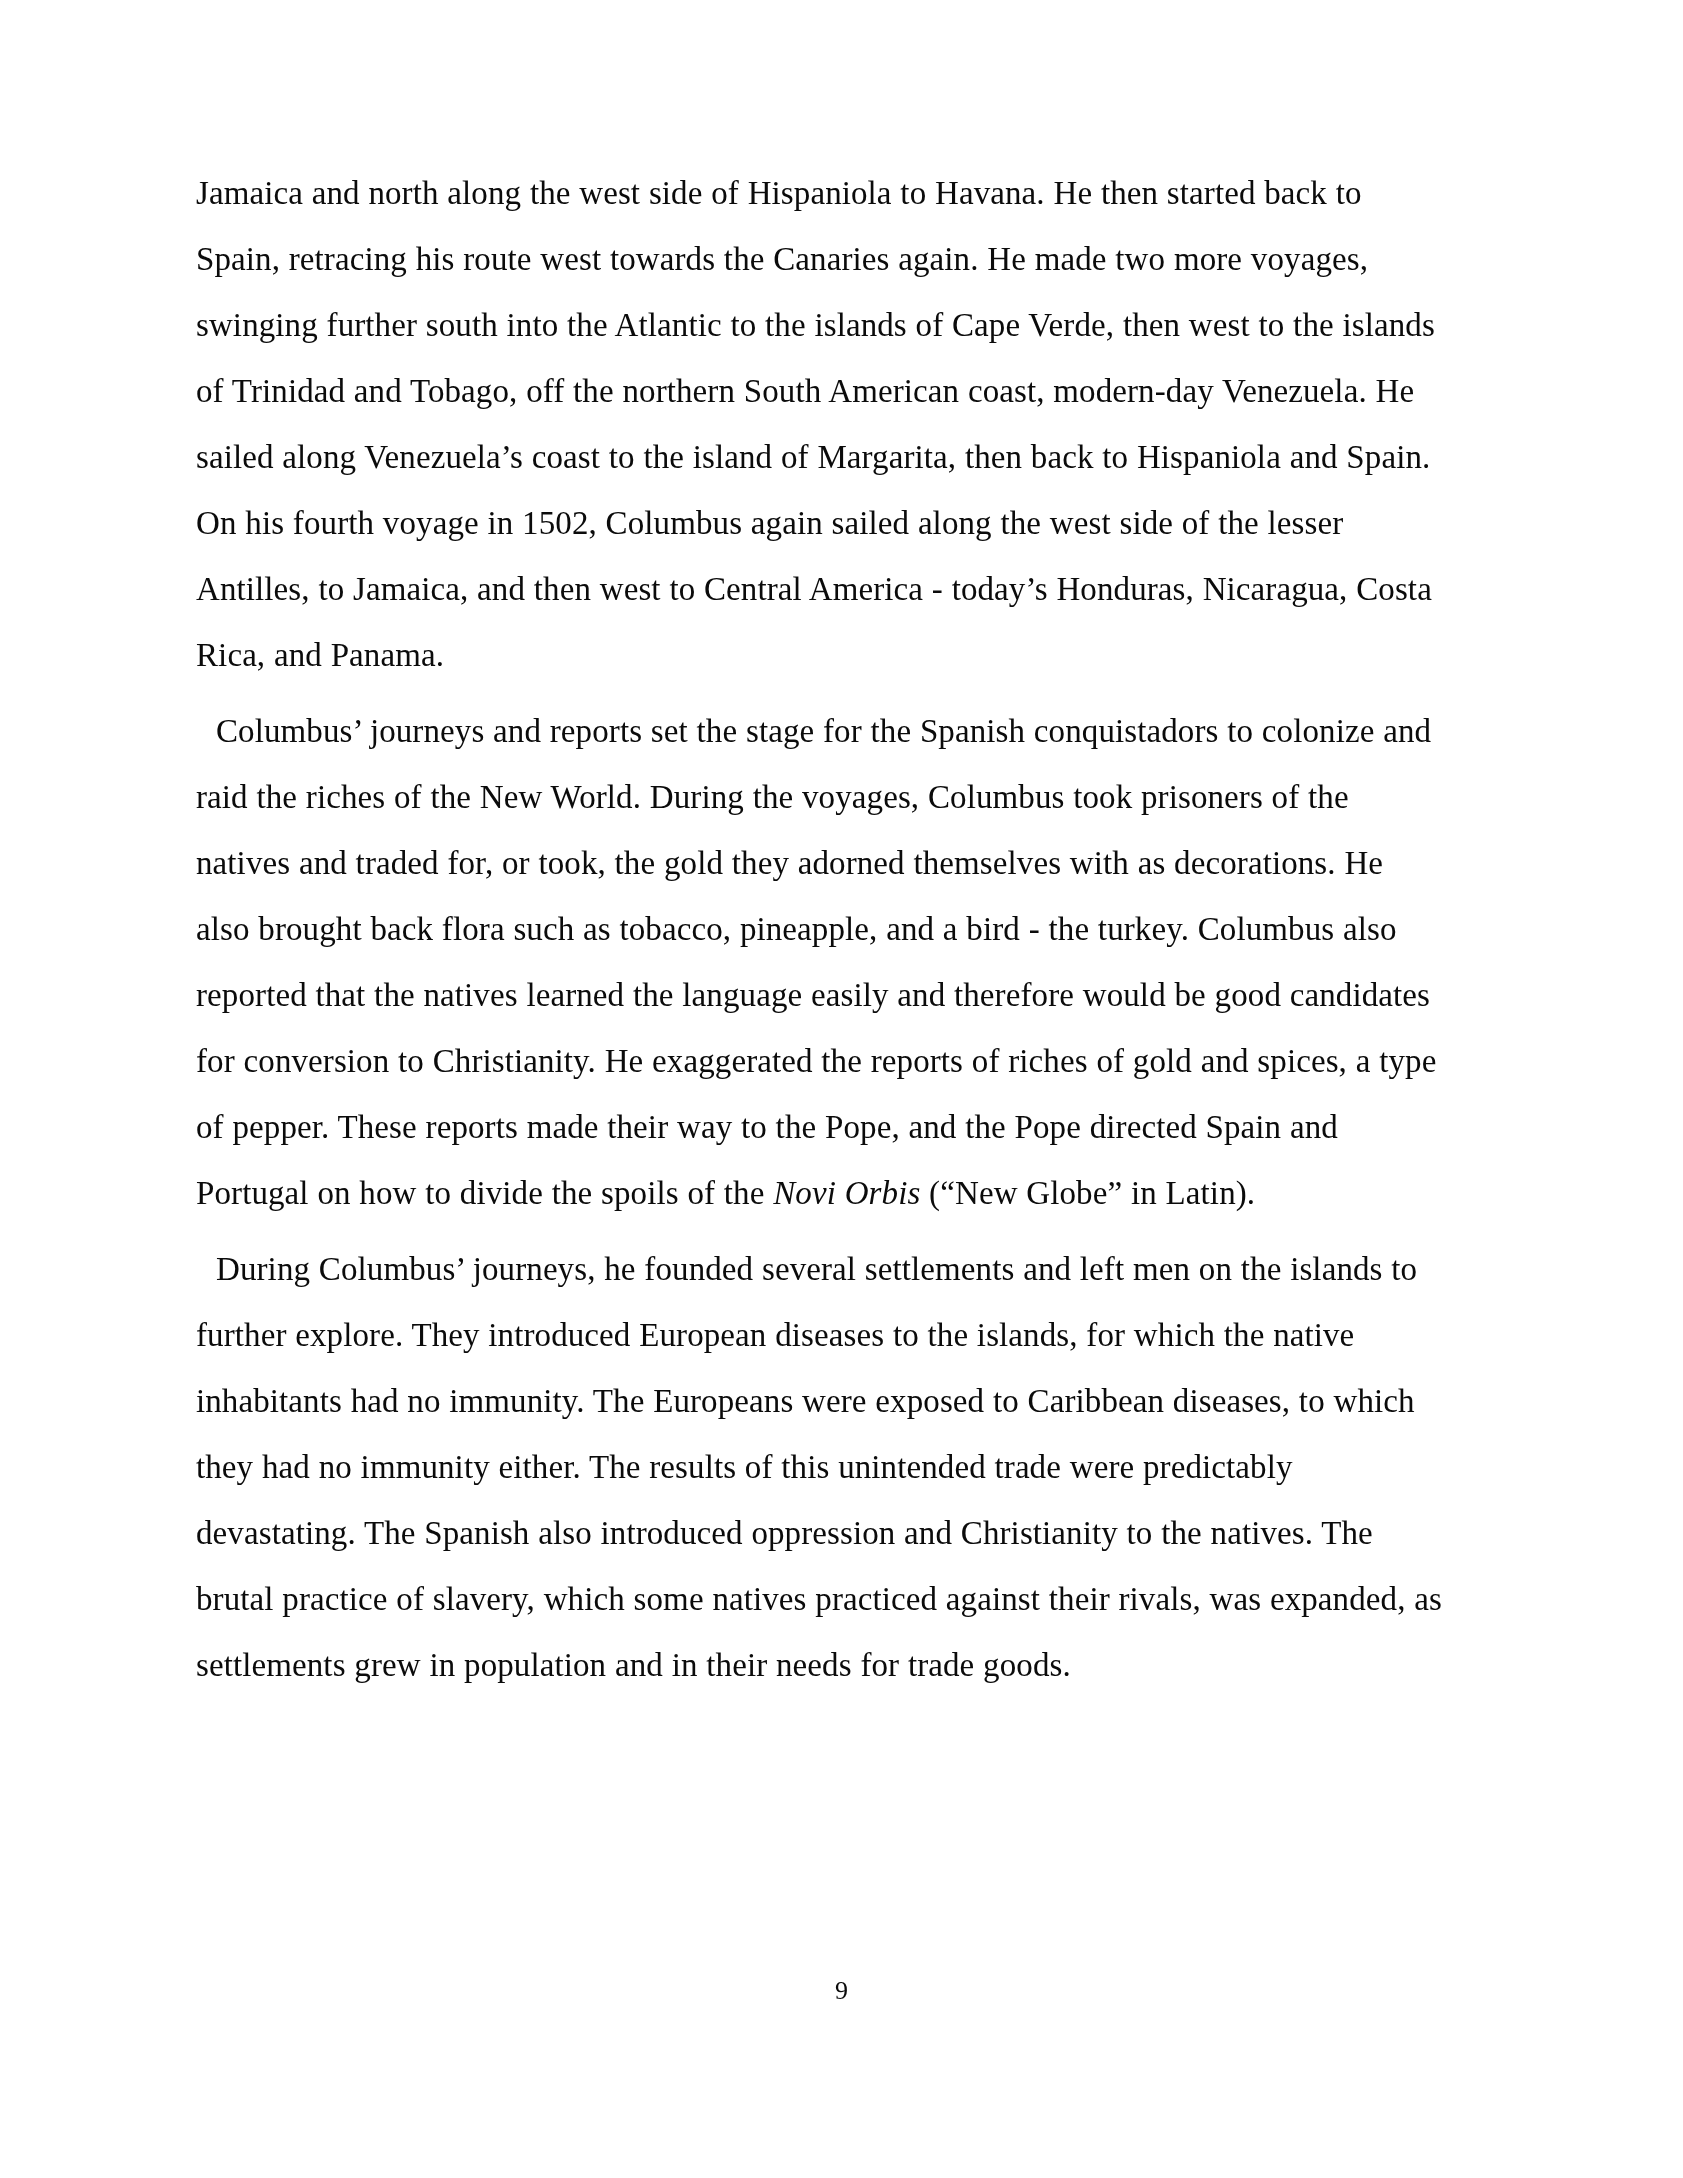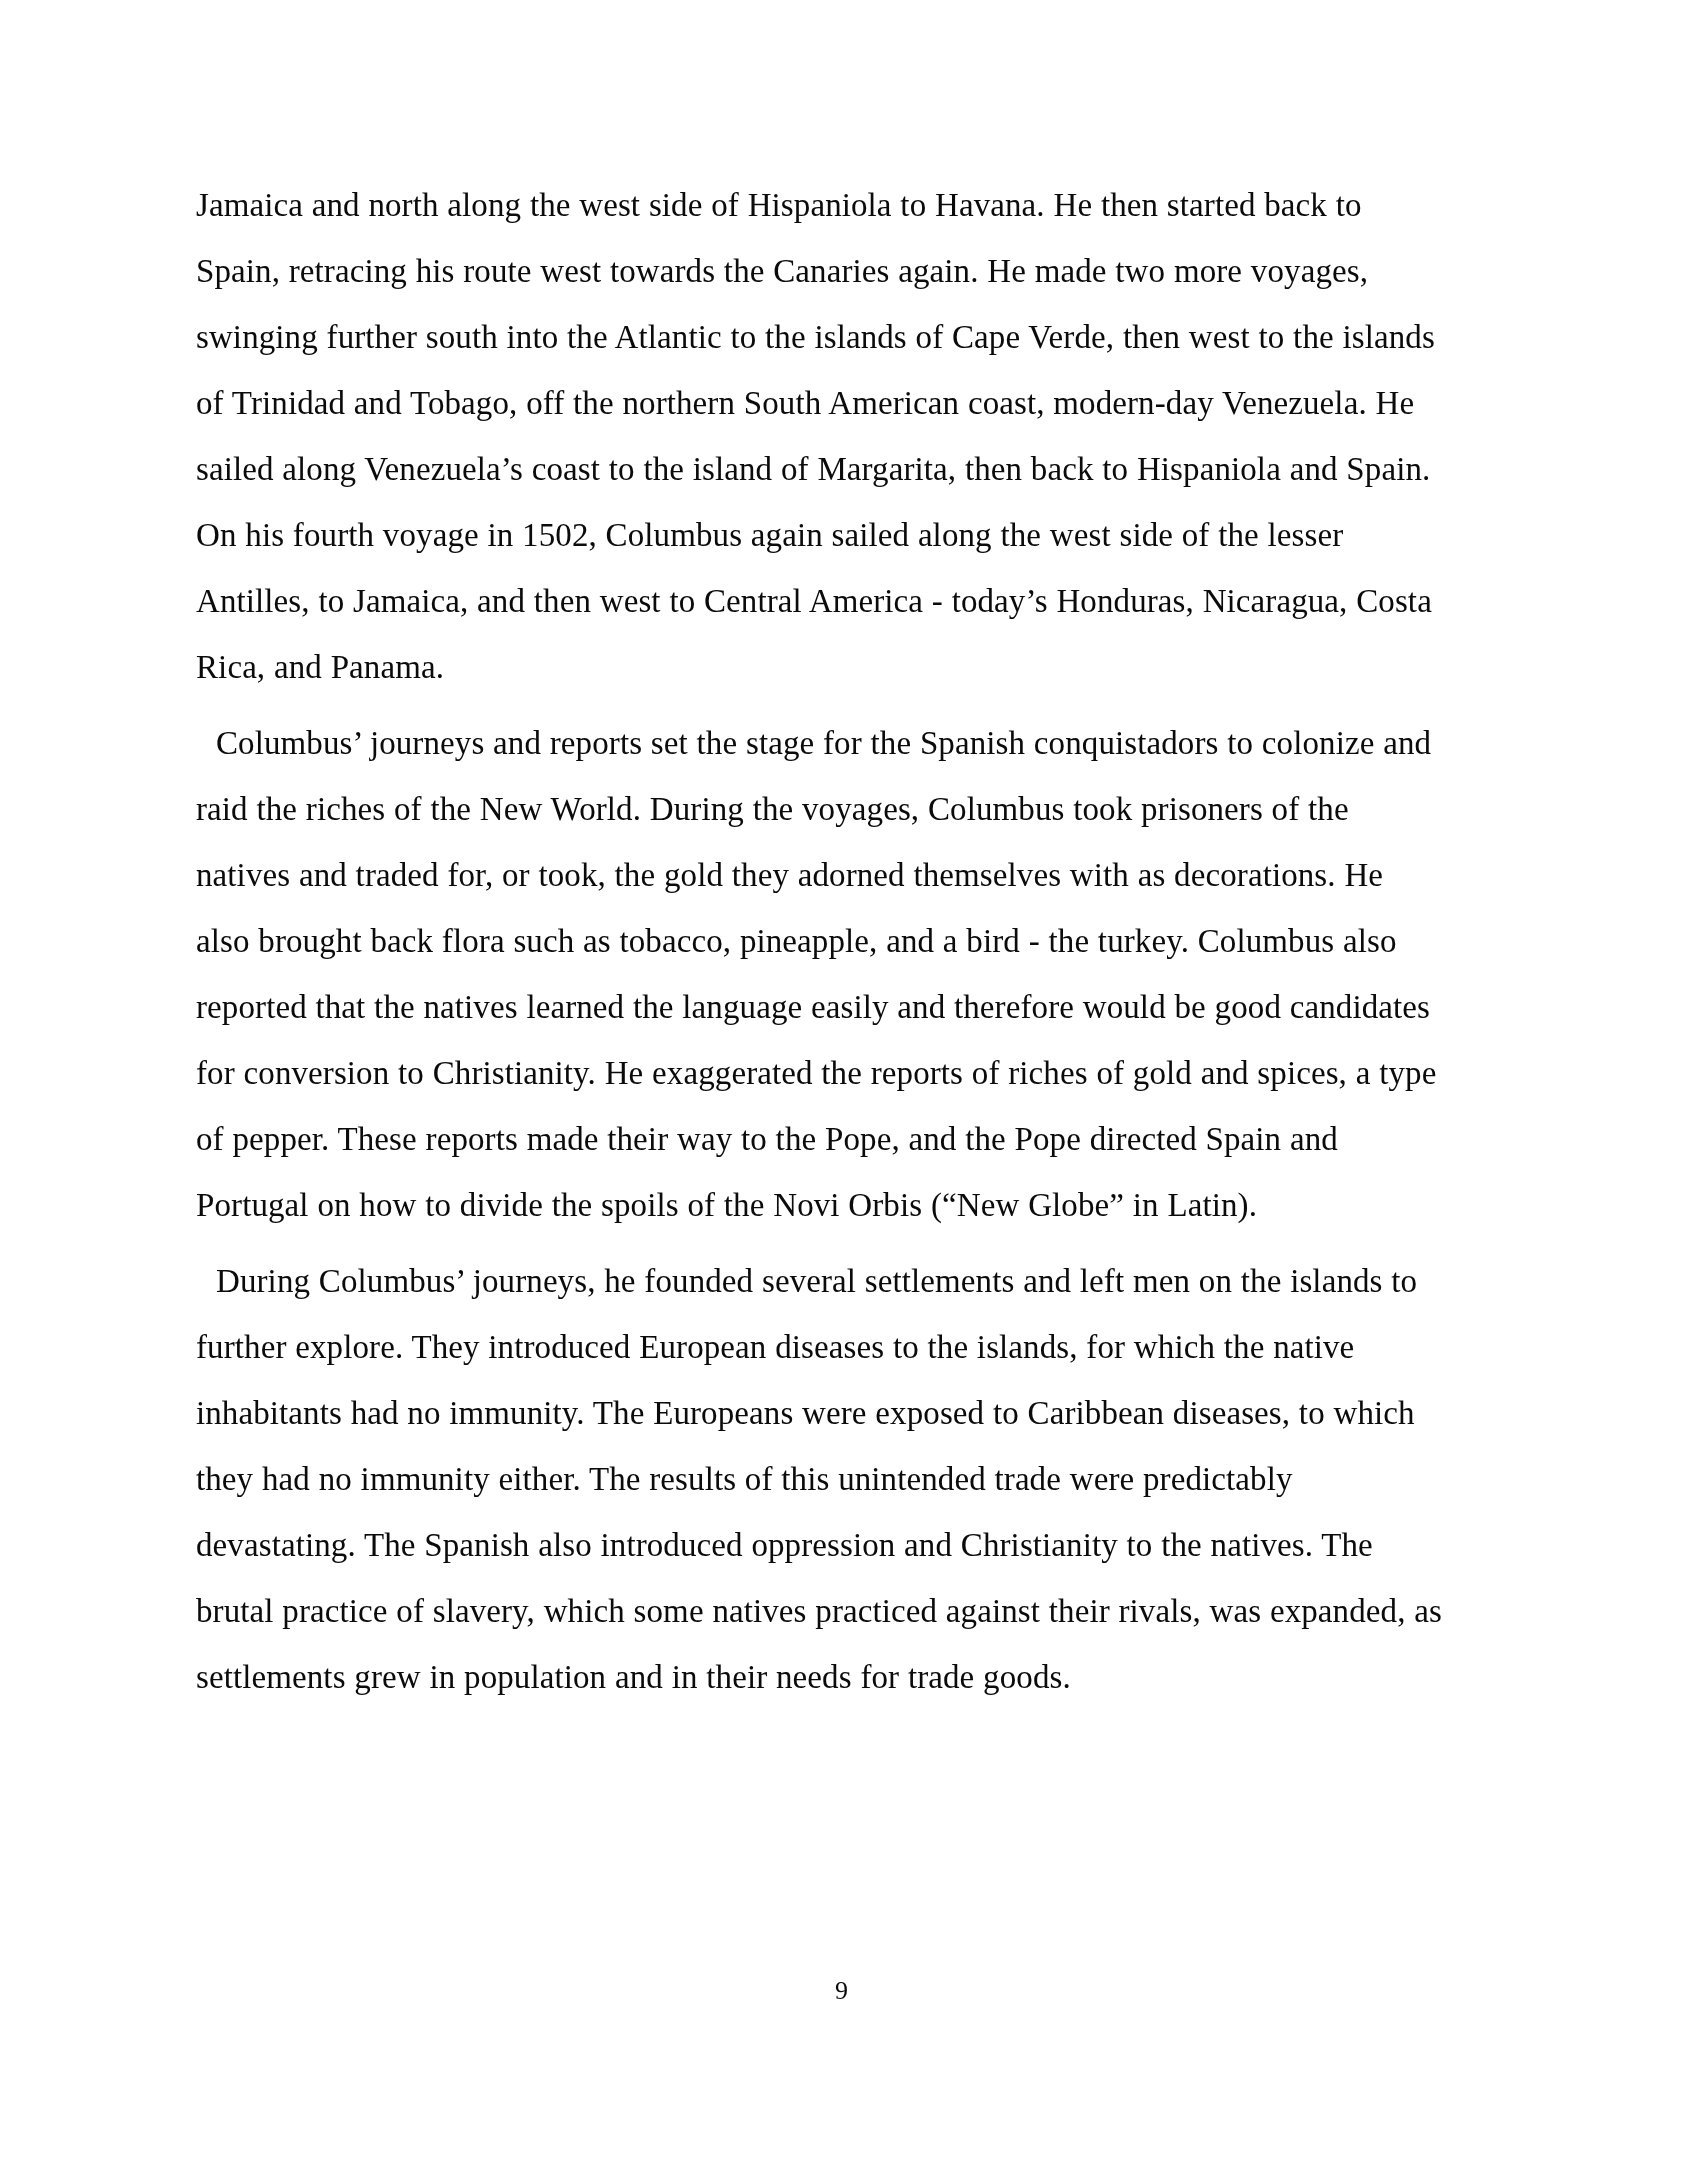--- a/index.html
+++ b/index.html
@@ -17,21 +17,21 @@
     margin: 0 auto;
     overflow: hidden;
     font-family: "Liberation Serif", "DejaVu Serif", serif;
     color: #000000;
     box-sizing: border-box;
   }
 
   .text-column {
     position: absolute;
     left: 196px;
-    top: 172px;
+    top: 160px;
     width: 1249px;
   }
 
   .para {
     font-size: 33px;
     line-height: 66px;
     text-align: left;
     margin: 0 0 5px 0;
     color: #0b0b0b;
     letter-spacing: 0.1px;
@@ -41,20 +41,21 @@
 
   .para + .para {
     margin-top: 10px;
   }
 
   .para.indented {
     text-indent: 20px;
   }
 
   .italic {
+    font-style: italic;
   }
 
   .page-number {
     position: absolute;
     left: 0;
     right: 0;
     top: 1976px;
     text-align: center;
     font-family: "Liberation Serif", "DejaVu Serif", serif;
     font-size: 26px;

